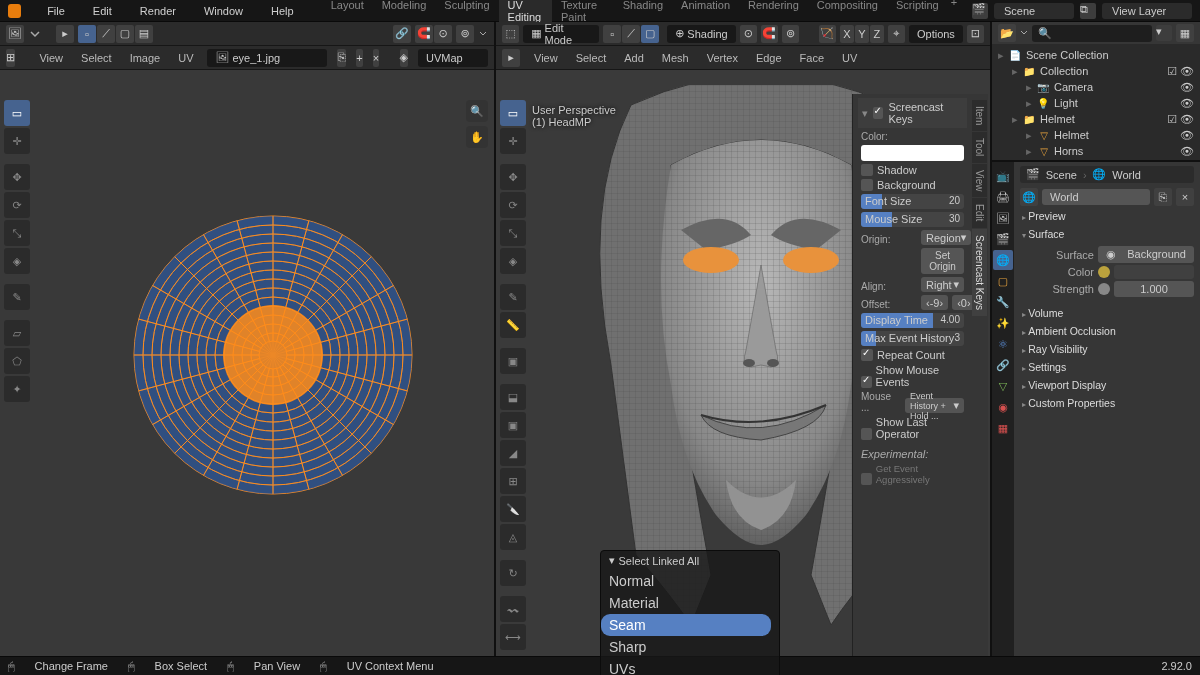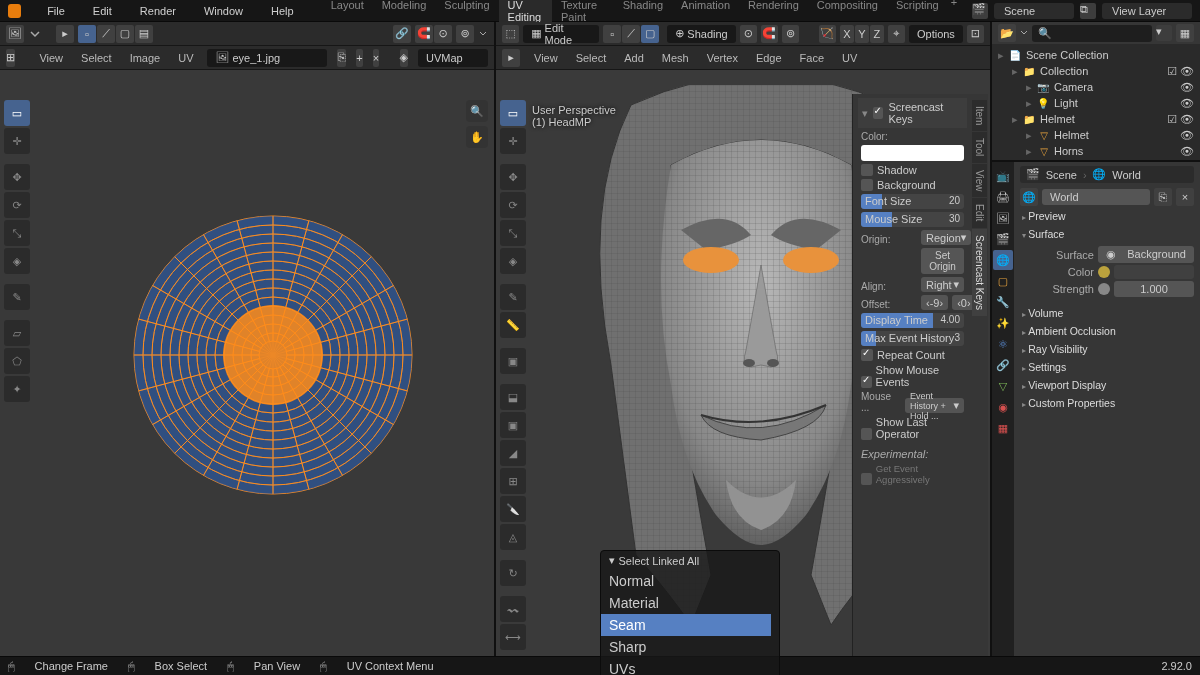--- a/index.html
+++ b/index.html
@@ -84,21 +84,21 @@
 .section-head::before { content: "▸ "; color: #888; font-size: 8px; }
 .section-head.open::before { content: "▾ "; }
 
 
 .popup { position: absolute; left: 600px; top: 550px; background: #181818cc; border: 1px solid #0b0b0b; border-radius: 4px; width: 180px; z-index: 20; padding-bottom: 2px; }
 .popup-title { padding: 3px 8px; color: #999; font-size: 10.5px; display: flex; align-items: center; gap: 4px; }
 .popup-row { display: flex; align-items: stretch; }
 .popup-lab { width: 58px; text-align: right; padding: 3px 8px 0 0; color: #999; font-size: 10.5px; }
 .popup-opts { flex: 1; padding-right: 8px; }
 .popup-opt { padding: 3px 8px; cursor: pointer; color: #ccc; font-size: 14px; }
-.popup-opt.sel { background: #5680c2; color: #fff; }
+.popup-opt.sel { background: #5680c2; color: #fff; border-radius: 9px; }
 
 
 .statusbar { position: absolute; left: 0; right: 0; bottom: 0; height: 19px; background: #161616; display: flex; align-items: center; padding: 0 8px; gap: 20px; font-size: 10.5px; color: #999; border-top: 1px solid #090909; }
 .statusbar .ver { margin-left: auto; }
 
 .overlay-icon { position: absolute; width: 22px; height: 22px; border-radius: 4px; background: #2e2e2e88; display: flex; align-items: center; justify-content: center; color: #ccc; }
 
 svg { display: block; }
 </style>
 </head>

